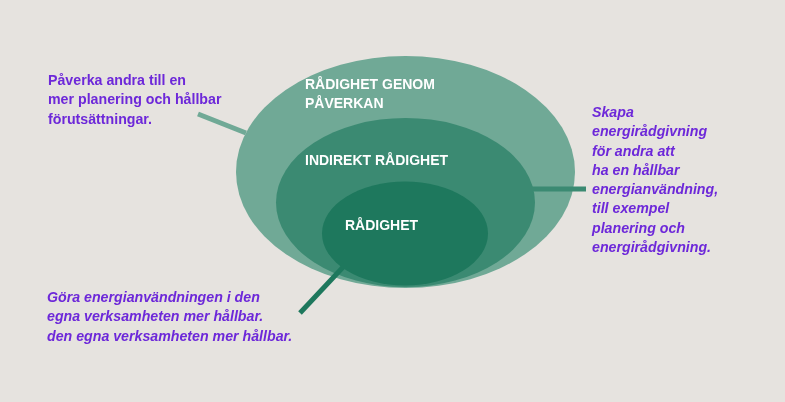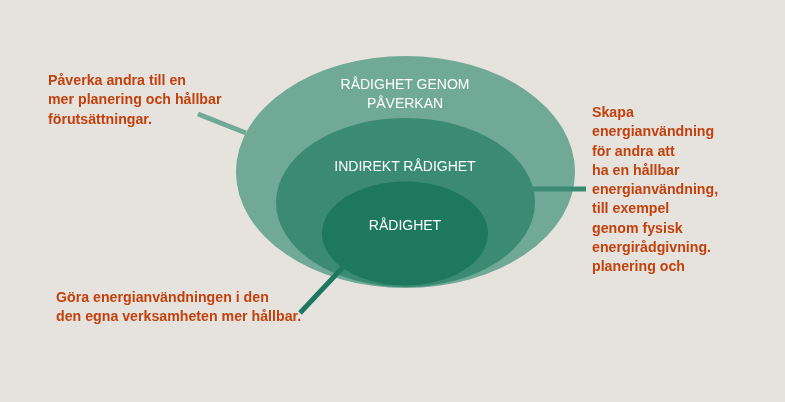--- a/index.html
+++ b/index.html
@@ -6,76 +6,76 @@
     body {
       width: 785px; height: 402px;
       background: #e6e3df;
       position: relative;
       overflow: hidden;
       font-family: "Liberation Sans", sans-serif;
     }
     .diagram { position: absolute; left: 0; top: 0; width: 785px; height: 402px; }
     .ann {
       position: absolute;
-      color: #c2410c;
+      color: #6d28d9;
       font-weight: bold;
       font-size: 14.2px;
       line-height: 19.3px;
       white-space: nowrap;
     }
     .ann div { margin: 0; }
     .lbl {
       position: absolute;
       color: #ffffff;
-      font-weight: normal;
+      font-weight: bold;
       font-size: 14px;
       line-height: 19px;
-      text-align: center;
+      text-align: left;
       white-space: nowrap;
     }
   </style>
 </head>
 <body>
 
 <svg class="diagram" width="785" height="402" viewBox="0 0 785 402">
   <ellipse cx="405.5" cy="172" rx="169.5" ry="116" fill="#70a996"></ellipse>
   <ellipse cx="405.5" cy="202.5" rx="129.5" ry="84.5" fill="#3b8a72"></ellipse>
   <ellipse cx="405" cy="233.5" rx="83" ry="52" fill="#1e785d"></ellipse>
   <line x1="198" y1="114" x2="246" y2="133" stroke="#70a996" stroke-width="5"></line>
   <line x1="532" y1="189" x2="586" y2="189" stroke="#3b8a72" stroke-width="5"></line>
   <line x1="345" y1="265" x2="300" y2="313" stroke="#1e785d" stroke-width="5"></line>
 </svg>
 
 <div class="lbl" style="left:305px; top:75px; width:200px;">
   <div>RÅDIGHET GENOM</div>
   <div>PÅVERKAN</div>
 </div>
 
-<div class="lbl" style="left:305px; top:151px; width:200px;margin-top:6px;">
+<div class="lbl" style="left:305px; top:151px; width:200px;">
   <div>INDIREKT RÅDIGHET</div>
 </div>
 
 <div class="lbl" style="left:345px; top:216px; width:120px;">
   <div>RÅDIGHET</div>
 </div>
 
 <div class="ann" style="left:48px; top:71px;">
   <div>Påverka andra till en</div>
   <div>mer planering och hållbar</div>
   <div>förutsättningar.</div>
 </div>
 
-<div class="ann" style="left:592px; top:103px;">
+<div class="ann" style="left:592px; top:103px;font-style:italic;">
   <div>Skapa</div>
-  <div>energianvändning</div>
+  <div>energirådgivning</div>
   <div>för andra att</div>
   <div>ha en hållbar</div>
   <div>energianvändning,</div>
   <div>till exempel</div>
-  <div>genom fysisk</div>
+  <div>planering och</div>
   <div>energirådgivning.</div>
-  <div>planering och</div>
 </div>
 
-<div class="ann" style="left:56px; top:288px;">
+<div class="ann" style="left:47px; top:288px;font-style:italic;">
   <div>Göra energianvändningen i den</div>
+  <div>egna verksamheten mer hållbar.</div>
   <div>den egna verksamheten mer hållbar.</div>
 </div>
 
 </body></html>

